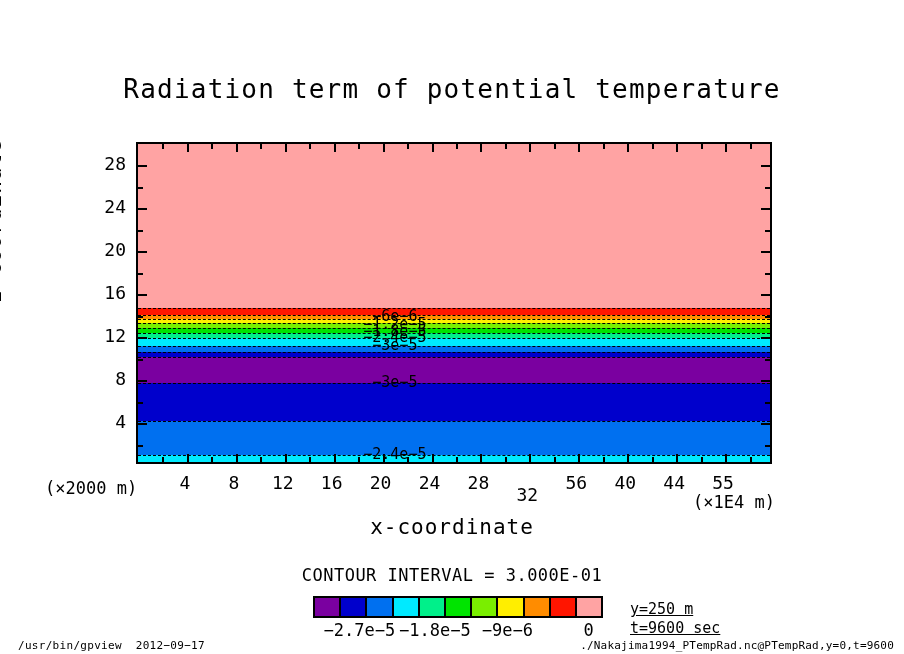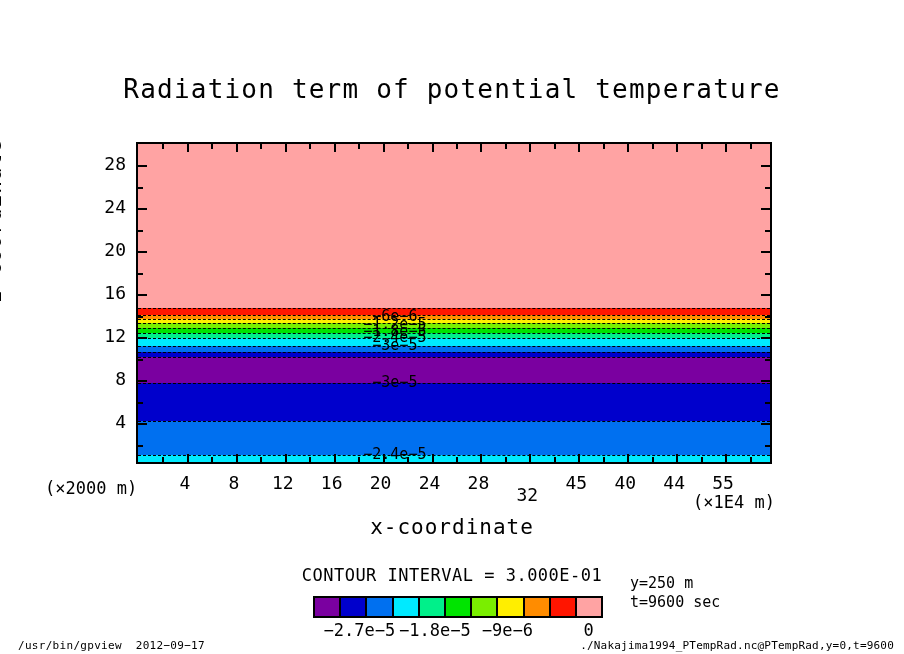--- a/index.html
+++ b/index.html
@@ -150,24 +150,25 @@
     left: 313px; top: 620px;
     width: 290px; height: 22px;
   }
   #colorbar-labels span {
     position: absolute;
     font-size: 17px;
     transform: translateX(-50%);
     white-space: nowrap;
   }
   #annotation-block {
-    left: 630px; top: 574px;
+    left: 630px; top: 600px;
     font-size: 15px;
     line-height: 19px;
     white-space: nowrap;
+    text-decoration: underline;
   }
 
   
   #footer-left {
     left: 18px; top: 639px;
     font-size: 11px;
     white-space: nowrap;
     letter-spacing: 0.3px;
   }
   #footer-right {
@@ -308,21 +309,21 @@
 
 <div id="x-tick-labels">
     <div class="xtick-label" style="left: 184.923px; top: 472px;">4</div>
     <div class="xtick-label" style="left: 233.846px; top: 472px;">8</div>
     <div class="xtick-label" style="left: 282.769px; top: 472px;">12</div>
     <div class="xtick-label" style="left: 331.692px; top: 472px;">16</div>
     <div class="xtick-label" style="left: 380.615px; top: 472px;">20</div>
     <div class="xtick-label" style="left: 429.538px; top: 472px;">24</div>
     <div class="xtick-label" style="left: 478.462px; top: 472px;">28</div>
     <div class="xtick-label" style="left: 527.385px; top: 484px;">32</div>
-    <div class="xtick-label" style="left: 576.308px; top: 472px;">45</div>
+    <div class="xtick-label" style="left: 576.308px; top: 472px;">56</div>
     <div class="xtick-label" style="left: 625.231px; top: 472px;">40</div>
     <div class="xtick-label" style="left: 674.154px; top: 472px;">44</div>
     <div class="xtick-label" style="left: 723.077px; top: 472px;">55</div>
   </div>
 <div id="y-tick-labels">
     <div class="ytick-label" style="left: 88px; width: 38px; top: 421.067px;">4</div>
     <div class="ytick-label" style="left: 88px; width: 38px; top: 378.133px;">8</div>
     <div class="ytick-label" style="left: 88px; width: 38px; top: 335.2px;">12</div>
     <div class="ytick-label" style="left: 88px; width: 38px; top: 292.267px;">16</div>
     <div class="ytick-label" style="left: 88px; width: 38px; top: 249.333px;">20</div>

